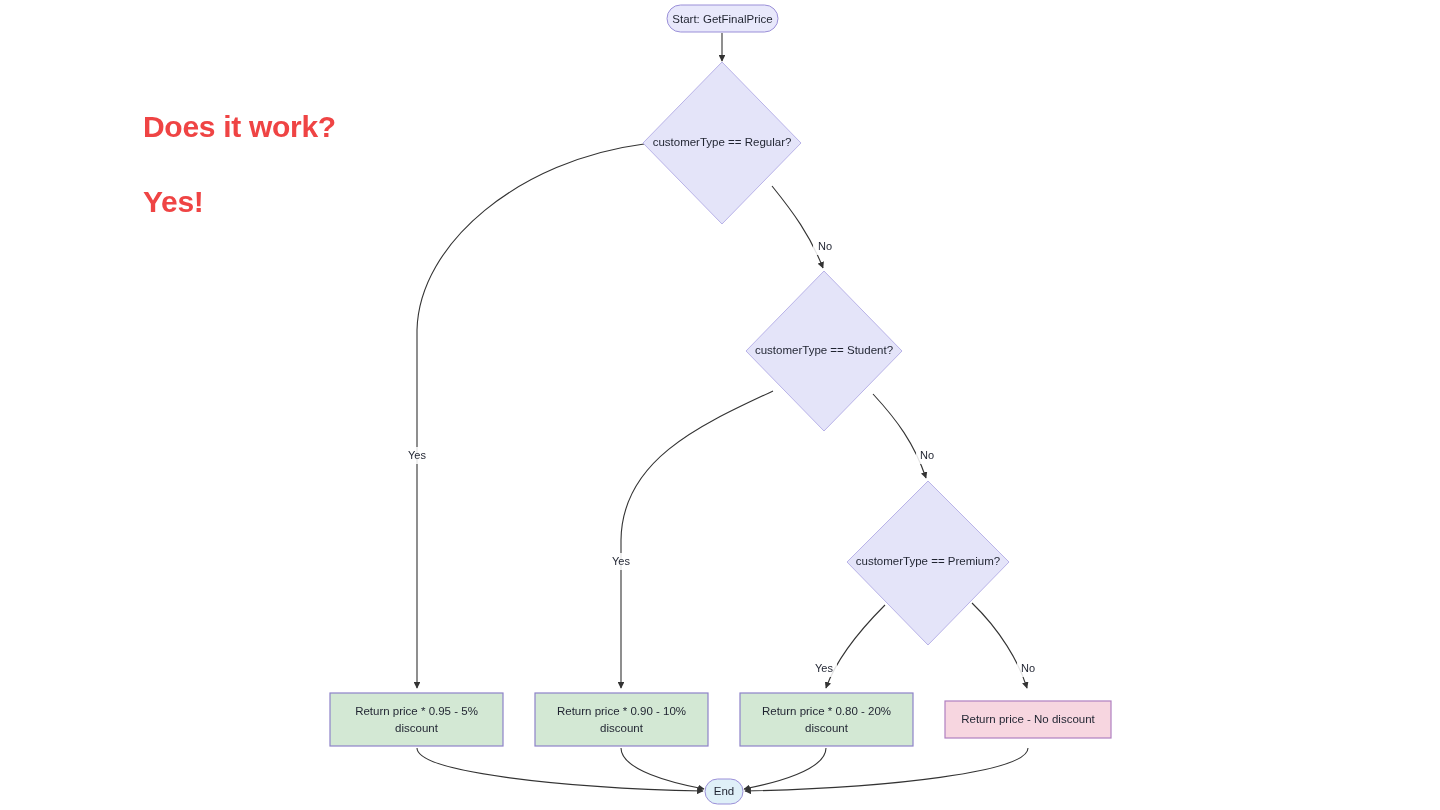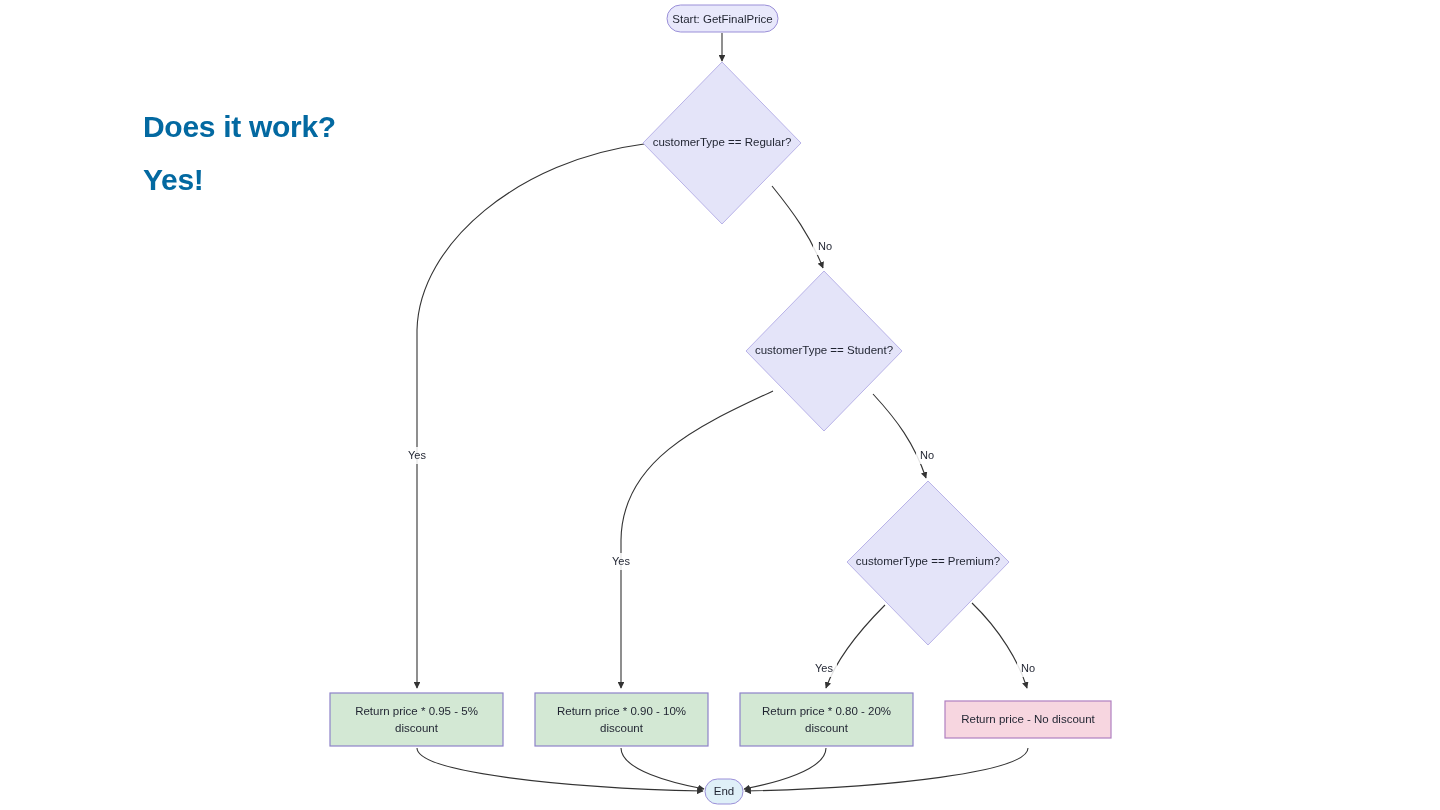--- a/index.html
+++ b/index.html
@@ -13,28 +13,28 @@
     height: 810px;
     background: #ffffff;
     overflow: hidden;
     font-family: "Liberation Sans", sans-serif;
   }
 
   
   .slide-text {
     position: absolute;
     left: 143px;
-    color: #0369a1;
+    color: #ef4444;
     font-weight: bold;
     font-size: 30px;
     letter-spacing: -0.3px;
     white-space: nowrap;
   }
   #heading-line1 { top: 110px; }
-  #heading-line2 { top: 163px; text-align: right; }
+  #heading-line2 { top: 185px; text-align: right; }
 
   
   #diagram {
     position: absolute;
     left: 0;
     top: 0;
     width: 1440px;
     height: 810px;
   }
 

